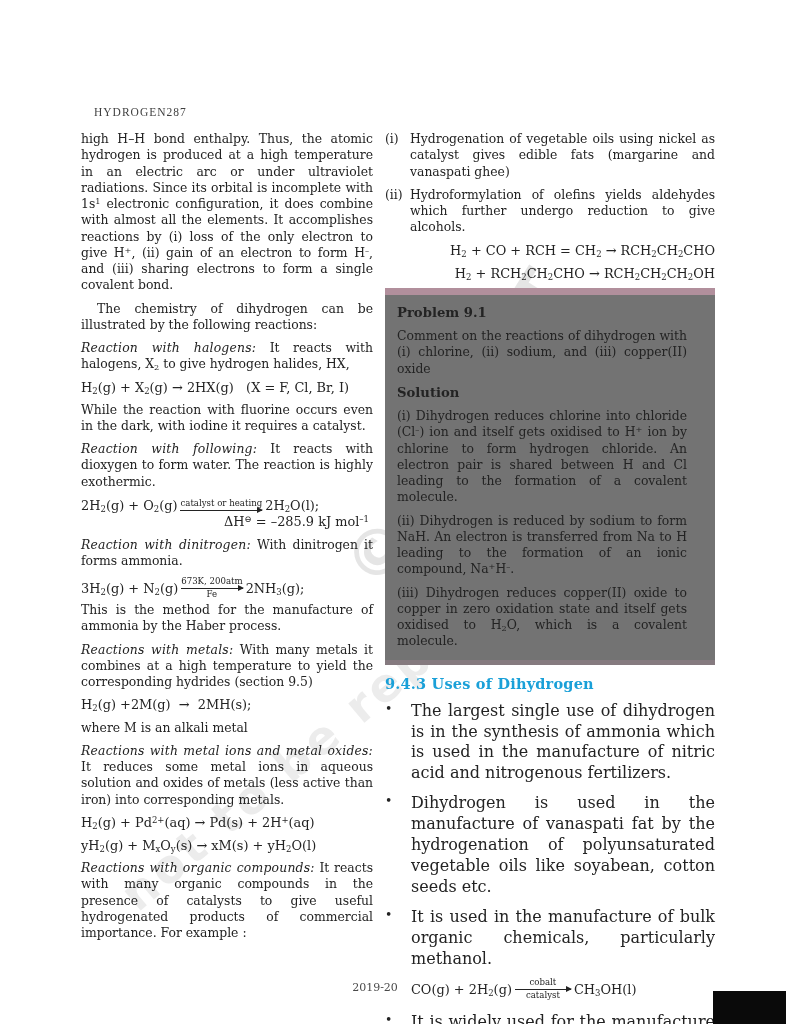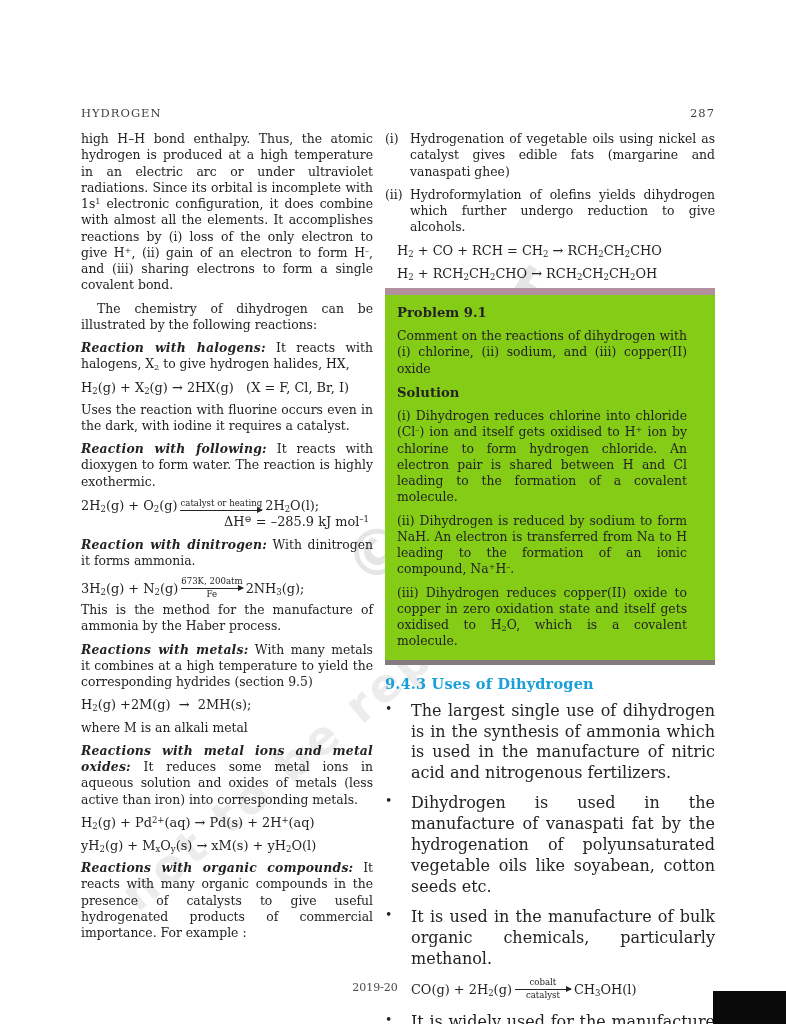--- a/index.html
+++ b/index.html
@@ -8,58 +8,58 @@
        color:#232323;-webkit-font-smoothing:antialiased;}
   .page{position:absolute;inset:0;}
 
   
   .wm{position:absolute;color:rgba(175,175,175,0.32);font-weight:700;pointer-events:none;
       font-family:"DejaVu Sans","Liberation Sans",sans-serif;white-space:nowrap;z-index:0;}
   .wm1{left:330px;top:560px;font-size:64px;transform:rotate(-58deg);transform-origin:left top;letter-spacing:6px;}
   .wm2{left:110px;top:880px;font-size:46px;transform:rotate(-40deg);transform-origin:left top;letter-spacing:4px;color:rgba(185,185,185,0.28);}
 
   
-  .hdr{position:absolute;top:106px;left:81px;right:71px;display:flex;justify-content:space-between;
-       font-size:11.5px;color:#3f3f3f;letter-spacing:1px;z-index:2;}
+  .hdr{position:absolute;top:106px;left:94px;right:71px;display:flex;justify-content:flex-start;
+       font-size:11.5px;color:#3f3f3f;letter-spacing:1px;z-index:2;font-family:Liberation Serif, serif;}
   .ftr{position:absolute;bottom:30px;left:0;width:750px;text-align:center;font-size:11px;color:#4a4a4a;z-index:2;}
   .corner-box{position:absolute;right:0;bottom:0;width:73px;height:33px;background:#0a0a0a;z-index:3;}
 
   
   .cols{position:absolute;top:131px;left:81px;right:71px;display:flex;gap:12px;z-index:1;}
   .colL{width:292px;flex:0 0 292px;}
   .colR{flex:1;min-width:0;}
   p{margin:0 0 7px 0;font-size:12.4px;line-height:1.31;}
   .just{text-align:justify;}
   .indent{text-indent:16px;}
-  b.rhead{font-weight:700;font-style:italic;letter-spacing:0.2px;}
+  b.rhead{font-weight:400;font-style:italic;letter-spacing:0.2px;}
 
   
   .chem{font-size:12.9px;line-height:1.25;margin:7px 0 6px 0;white-space:pre-wrap;}
   sub,sup{font-size:0.66em;line-height:0;}
   sub{vertical-align:-0.28em;}
   sup{vertical-align:0.45em;}
   .dh{font-size:12.9px;text-align:right;margin:-1px 4px 8px 0;}
   .eqrow{margin:8px 0 2px 0;font-size:12.9px;white-space:nowrap;display:flex;align-items:center;}
   .arrow-label{display:inline-flex;flex-direction:column;align-items:center;margin:0 3px;vertical-align:middle;}
   .arrow-label .above,.arrow-label .below{font-size:8.6px;line-height:1.15;color:#232323;}
   .arrow-label .shaft{position:relative;width:100%;min-width:56px;height:1px;background:#232323;margin:1px 0;}
   .arrow-label .shaft::after{content:"";position:absolute;right:-1px;top:-3px;width:0;height:0;
       border-left:6px solid #232323;border-top:3.5px solid transparent;border-bottom:3.5px solid transparent;}
-  .eqindent{margin-left:12px;}
+  .eqindent{margin-left:12px;text-align:right;}
 
   
   .num-item{display:flex;margin:0 0 7px 0;}
   .num-item .num{flex:0 0 25px;font-size:12.4px;line-height:1.31;}
   .num-item .txt{flex:1;font-size:12.4px;line-height:1.31;text-align:justify;}
 
   
   .problem-box{margin:6px 0 10px 0;}
   .bar-top{height:7px;background:#b18f9c;}
   .bar-bottom{height:5px;background:#857a7f;}
-  .box-inner{background:#84cc16;padding:7px 28px 8px 12px;}
+  .box-inner{background:#737373;padding:7px 28px 8px 12px;}
   .box-inner p{margin-bottom:7px;}
   .box-title{font-weight:700;font-size:13.2px;margin:2px 0 6px 0;}
   .box-inner p:last-child{margin-bottom:2px;}
 
   
   .uses-heading{font-size:14.5px;font-weight:700;color:#1aa0d8;margin:10px 0 9px 0;
       font-family:"DejaVu Serif","Liberation Serif",serif;letter-spacing:0.2px;}
   .bullet-item{display:flex;margin:0 0 9px 0;}
   .bullet-item .dot{flex:0 0 26px;font-size:12.4px;line-height:1.31;}
   .bullet-item .bodywrap{flex:1;min-width:0;}
@@ -79,21 +79,21 @@
   </div>
 
   <div class="cols">
 
     <div class="colL">
       <p class="just">high H–H bond enthalpy. Thus, the atomic hydrogen is produced at a high temperature in an electric arc or under ultraviolet radiations. Since its orbital is incomplete with 1s<sup>1</sup> electronic configuration, it does combine with almost all the elements. It accomplishes reactions by (i) loss of the only electron to give H<sup>+</sup>, (ii) gain of an electron to form H<sup>–</sup>, and (iii) sharing electrons to form a single covalent bond.</p>
       <p class="just indent">The chemistry of dihydrogen can be illustrated by the following reactions:</p>
 
       <p class="just"><b class="rhead">Reaction with halogens:</b> <span>It reacts with halogens, X<sub>2</sub> to give hydrogen halides, HX,</span></p>
       <p class="chem">H<sub>2</sub>(g) + X<sub>2</sub>(g) → 2HX(g)   (X = F, Cl, Br, I)</p>
-      <p class="just">Uses the reaction with fluorine occurs even in the dark, with iodine it requires a catalyst.</p>
+      <p class="just">While the reaction with fluorine occurs even in the dark, with iodine it requires a catalyst.</p>
 
       <p class="just"><b class="rhead">Reaction with following:</b> <span>It reacts with dioxygen to form water. The reaction is highly exothermic.</span></p>
       <div class="eqrow">
         <span>2H<sub>2</sub>(g)  +  O<sub>2</sub>(g)</span>
         <span class="arrow-label">
           <span class="above">catalyst or heating</span>
           <span class="shaft"></span>
         </span>
         <span>2H<sub>2</sub>O(l);</span>
       </div>
@@ -124,21 +124,21 @@
     </div>
 
     <div class="colR">
 
       <div class="num-item">
         <span class="num">(i)</span>
         <span class="txt">Hydrogenation of vegetable oils using nickel as catalyst gives edible fats (margarine and vanaspati ghee)</span>
       </div>
       <div class="num-item">
         <span class="num">(ii)</span>
-        <span class="txt">Hydroformylation of olefins yields dihydrogen which further undergo reduction to give alcohols.</span>
+        <span class="txt">Hydroformylation of olefins yields aldehydes which further undergo reduction to give alcohols.</span>
       </div>
 
       <p class="chem eqindent">H<sub>2</sub> + CO + RCH = CH<sub>2</sub> → RCH<sub>2</sub>CH<sub>2</sub>CHO</p>
       <p class="chem eqindent">H<sub>2</sub> + RCH<sub>2</sub>CH<sub>2</sub>CHO → RCH<sub>2</sub>CH<sub>2</sub>CH<sub>2</sub>OH</p>
 
       <div class="problem-box">
         <div class="bar-top"></div>
         <div class="box-inner">
           <p class="box-title">Problem 9.1</p>
           <p class="just">Comment on the reactions of dihydrogen with (i) chlorine, (ii) sodium, and (iii) copper(II) oxide</p>

